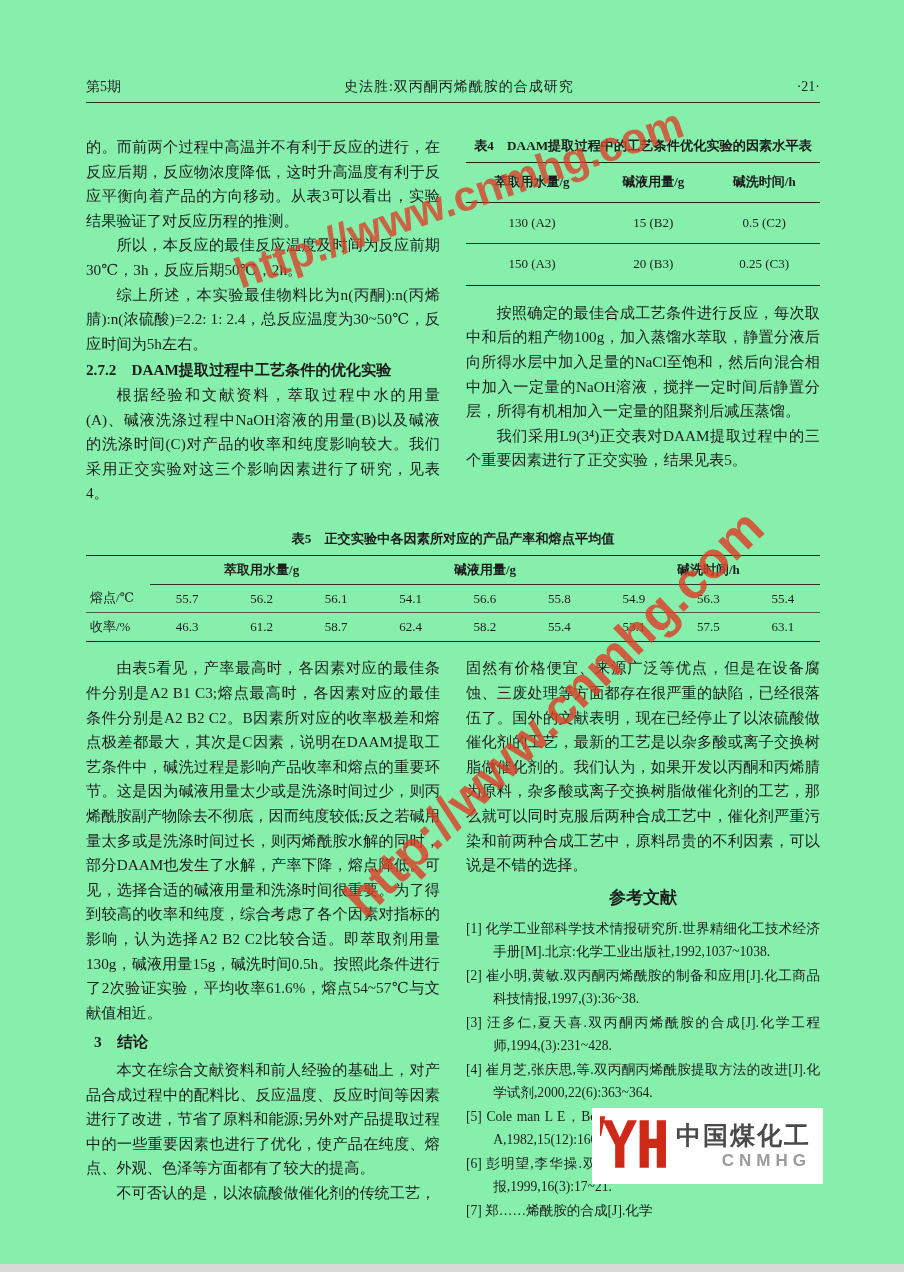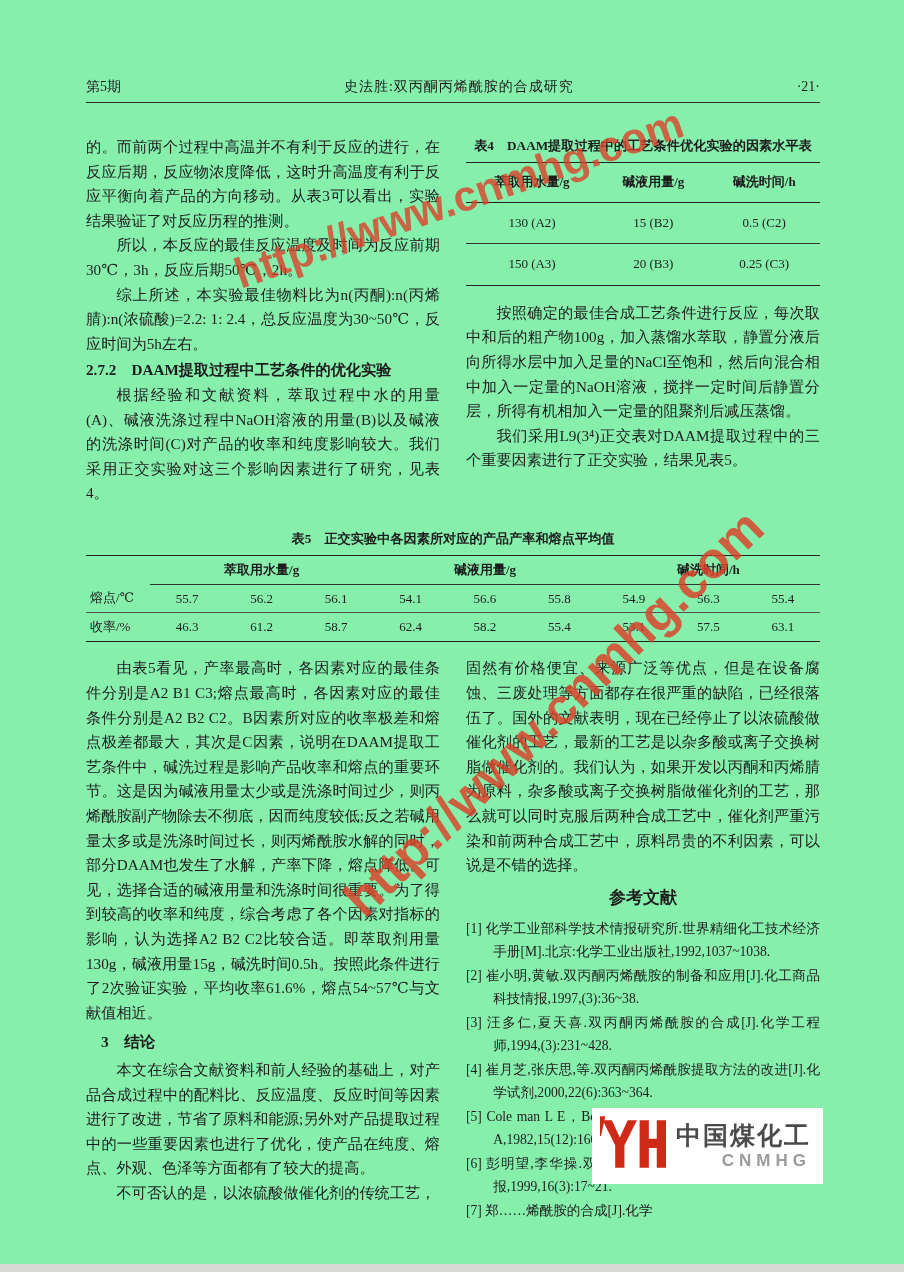--- a/index.html
+++ b/index.html
@@ -13,21 +13,21 @@
   .pg-header {
     display:flex; justify-content:space-between; align-items:baseline;
     font-size:14px; padding-bottom:6px; border-bottom:1.6px solid #2b2b2b;
   }
   .pg-header .mid { letter-spacing:1px; }
   .cols { display:flex; gap:26px; margin-top:32px; }
   .col { width:354px; font-size:15.2px; line-height:24.6px; text-align:justify; }
   p { margin:0; text-indent:2em; }
   p.noindent { text-indent:0; }
   p.subhead { text-indent:0; font-weight:bold; margin-top:2px; }
-  p.conclusion-head { text-indent:0; font-weight:bold; margin:5px 0 3px 15px; font-size:15.5px; }
+  p.conclusion-head { text-indent:0; font-weight:bold; margin:5px 0 3px 8px; font-size:15.5px; }
   .tcap { text-align:center; font-weight:bold; font-size:13.2px; margin:2px 0 7px 0; line-height:18px; }
   table { border-collapse:collapse; width:100%; font-size:13px; }
   .t4 { margin-bottom:15px; }
   .t4 th {
     border-top:1.6px solid #222; border-bottom:1px solid #222;
     padding:7px 2px; font-weight:bold; text-align:center; font-size:13px;
   }
   .t4 td { border-bottom:1px solid #333; padding:8px 2px; text-align:center; }
   .t4 tr.last td { border-bottom:1.6px solid #222; }
   .t5block { margin-top:24px; }

